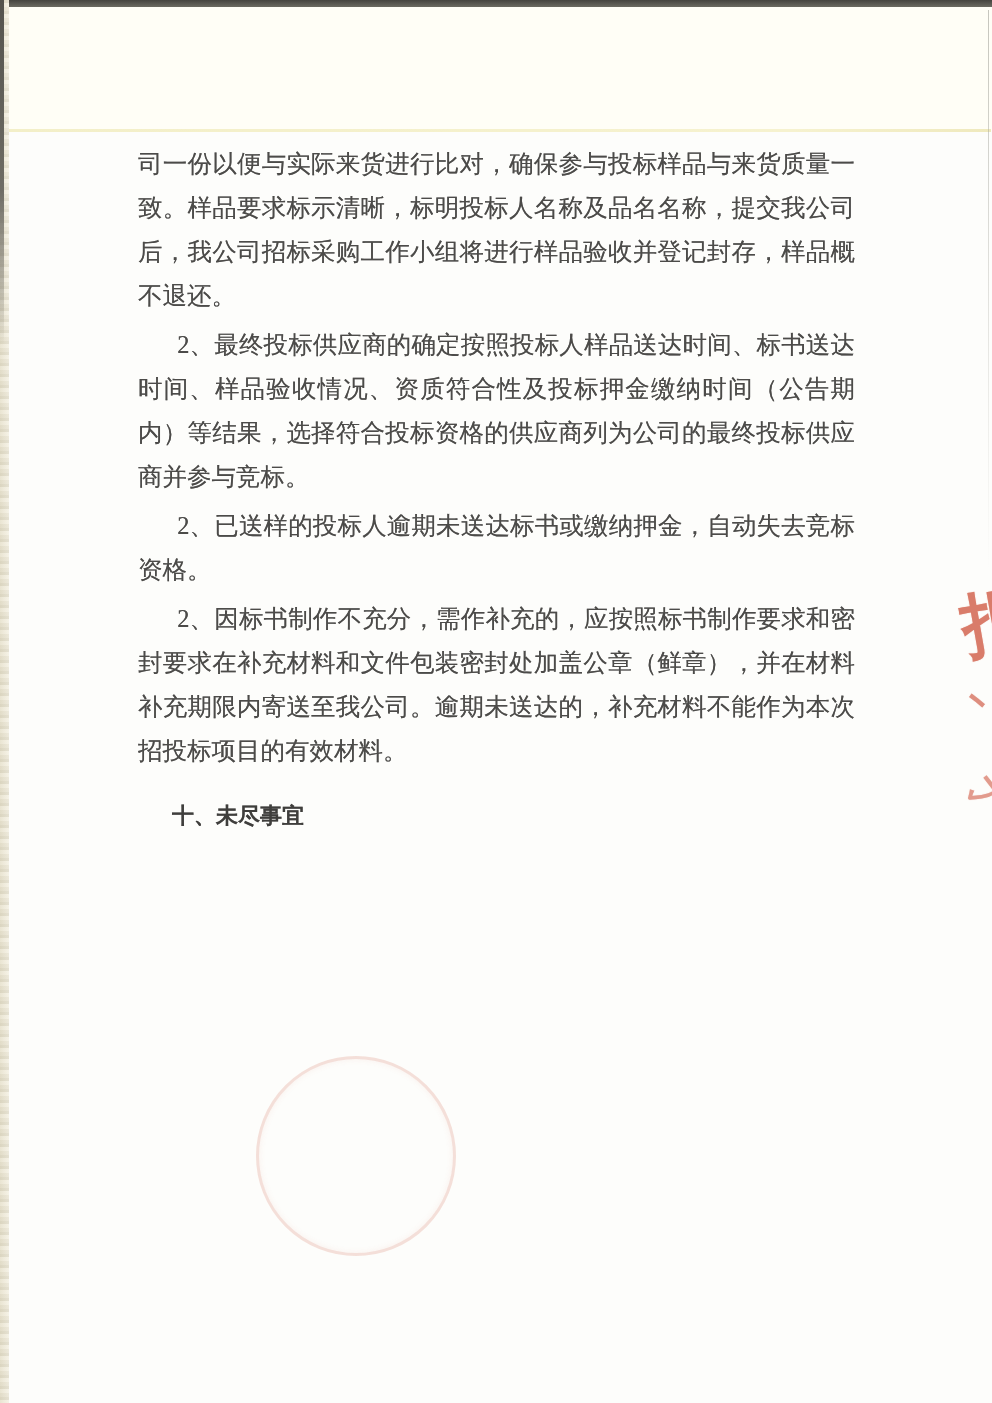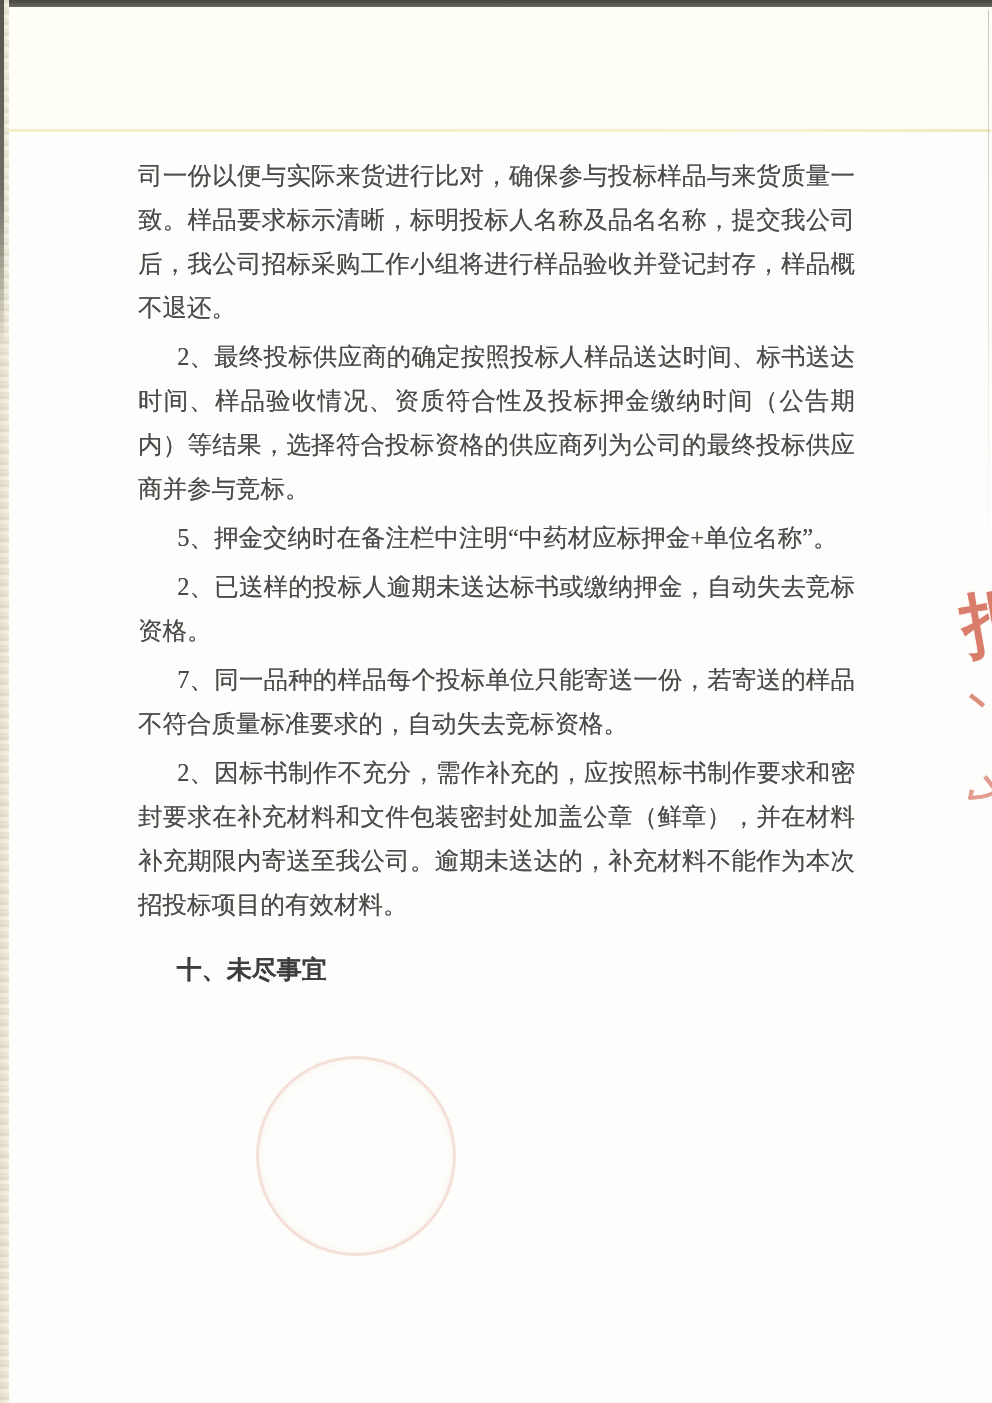--- a/index.html
+++ b/index.html
@@ -63,32 +63,32 @@
     font-weight: bold;
     line-height: 1;
     letter-spacing: 0;
     text-shadow: 0 0 1px rgba(210,96,75,0.55);
   }
   .frag-a { right: -40px; top: 588px; font-size: 70px; transform: rotate(-10deg); opacity: 0.82; }
   .frag-b { right: -17px; top: 682px; font-size: 38px; transform: rotate(-8deg);  opacity: 0.70; }
   .frag-c { right: -15px; top: 770px; font-size: 36px; transform: rotate(16deg);  opacity: 0.62; }
   
   .content {
-    position: absolute; left: 138px; top: 154px;
+    position: absolute; left: 138px; top: 142px;
     width: 717px;
     font-size: 24.5px;
     line-height: 44px;
     color: #4c4b49;
     text-align: justify;
     text-shadow: 0 0 0.6px rgba(76,75,73,0.65);
   }
   .content p { margin: 0 0 5px 0; }
   .content p.num { text-indent: 1.6em; }
   .heading {
-    font-size: 25px;
+    font-size: 22px;
     font-weight: bold;
     color: #3f3e3c;
     margin: 21px 0 0 0;
     text-indent: 1.55em;
     line-height: 44px;
   }
 </style>
 </head>
 <body>
 
@@ -103,20 +103,18 @@
 
   <div class="seal-circle"></div>
 
   <div class="seal-frag frag-a">报</div>
   <div class="seal-frag frag-b">丷</div>
   <div class="seal-frag frag-c">乄</div>
 
   <div class="content">
     <p class="cont">司一份以便与实际来货进行比对，确保参与投标样品与来货质量一致。样品要求标示清晰，标明投标人名称及品名名称，提交我公司后，我公司招标采购工作小组将进行样品验收并登记封存，样品概不退还。</p>
     <p class="num">2、最终投标供应商的确定按照投标人样品送达时间、标书送达时间、样品验收情况、资质符合性及投标押金缴纳时间（公告期内）等结果，选择符合投标资格的供应商列为公司的最终投标供应商并参与竞标。</p>
-    <p class="num">5、押金交纳时在备注栏中注明“中药材应标押金+单位名称”。</p>
     <p class="num">2、已送样的投标人逾期未送达标书或缴纳押金，自动失去竞标资格。</p>
-    <p class="num">7、同一品种的样品每个投标单位只能寄送一份，若寄送的样品不符合质量标准要求的，自动失去竞标资格。</p>
     <p class="num">2、因标书制作不充分，需作补充的，应按照标书制作要求和密封要求在补充材料和文件包装密封处加盖公章（鲜章），并在材料补充期限内寄送至我公司。逾期未送达的，补充材料不能作为本次招投标项目的有效材料。</p>
     <h2 class="heading">十、未尽事宜</h2>
   </div>
 
 </div>
 
 </body></html>

